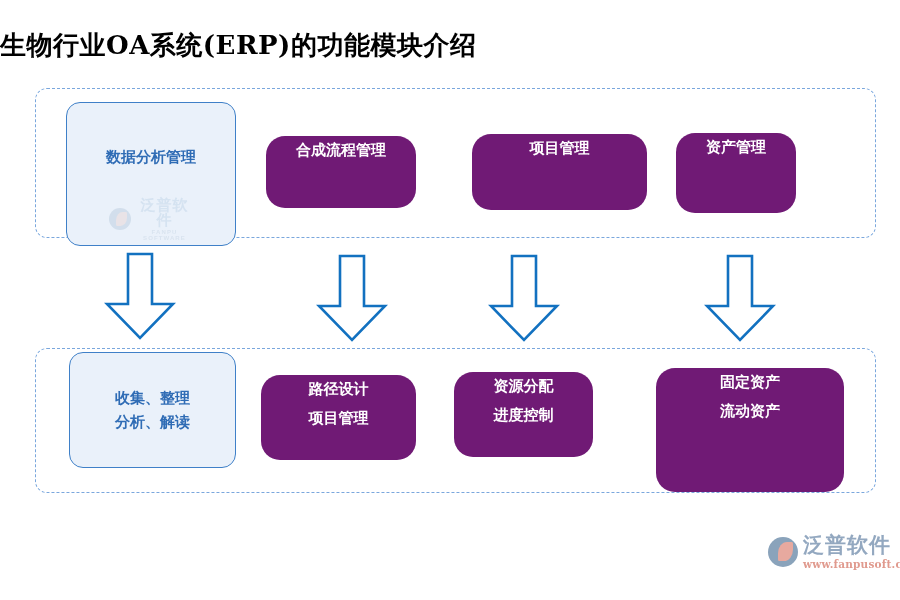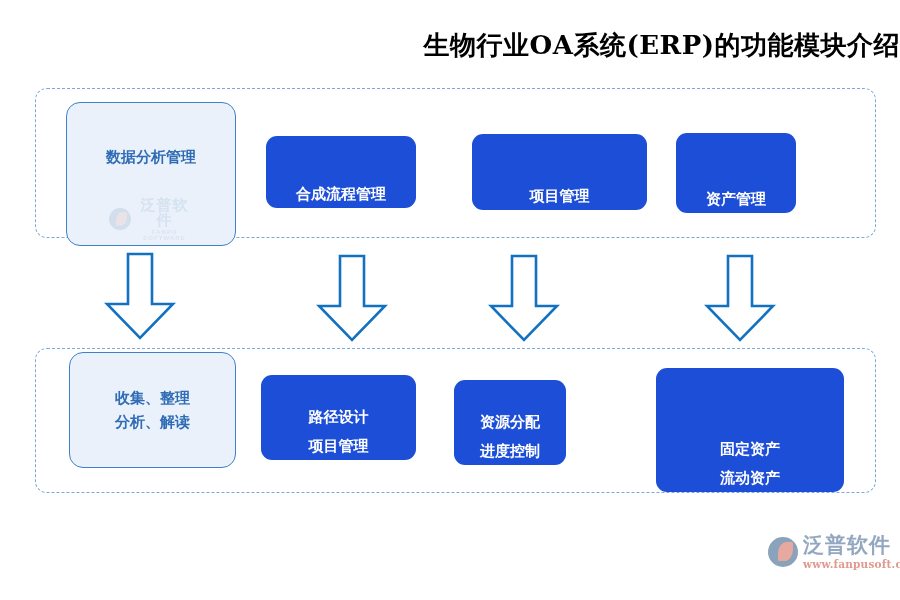--- a/index.html
+++ b/index.html
@@ -20,21 +20,21 @@
     width: 900px;
     height: 600px;
   }
 
   
   .page-title {
     position: absolute;
     left: 0;
     top: 28px;
     width: 900px;
-    text-align: right;
+    text-align: left;
     font-family: "DejaVu Serif", "Liberation Serif", serif;
     font-size: 26px;
     font-weight: 700;
     color: #000000;
     letter-spacing: 0.5px;
     white-space: nowrap;
   }
 
   
   .group-box {
@@ -102,41 +102,41 @@
   }
   .inner-watermark .wm-en {
     font-size: 6px; color: #b3c6d8; letter-spacing: 1.1px;
     display: block; margin-top: 2px;
   }
 
   
   .solid-box {
     position: absolute;
     box-sizing: border-box;
-    background: #1d4ed8;
-    border-radius: 11px;
+    background: #701a75;
+    border-radius: 19px;
     display: flex;
     flex-direction: column;
     align-items: center;
-    justify-content: flex-end;
+    justify-content: flex-start;
     text-align: center;
     color: #ffffff;
     font-size: 15px;
     font-weight: 700;
     line-height: 1.9;
   }
 
   
   #solid-top-1 { left: 266px; top: 136px; width: 150px; height: 72px; }
   #solid-top-2 { left: 472px; top: 134px; width: 175px; height: 76px; }
   #solid-top-3 { left: 676px; top: 133px; width: 120px; height: 80px; }
 
   
   #solid-bot-1 { left: 261px; top: 375px; width: 155px; height: 85px; }
-  #solid-bot-2 { left: 454px; top: 380px; width: 112px; height: 85px; }
+  #solid-bot-2 { left: 454px; top: 372px; width: 139px; height: 85px; }
   #solid-bot-3 { left: 656px; top: 368px; width: 188px; height: 124px; }
 
   
   .arrow {
     position: absolute;
     width: 72px;
     height: 88px;
   }
   #arrow-1 { left: 104px; top: 252px; }
   #arrow-2 { left: 316px; top: 254px; }

